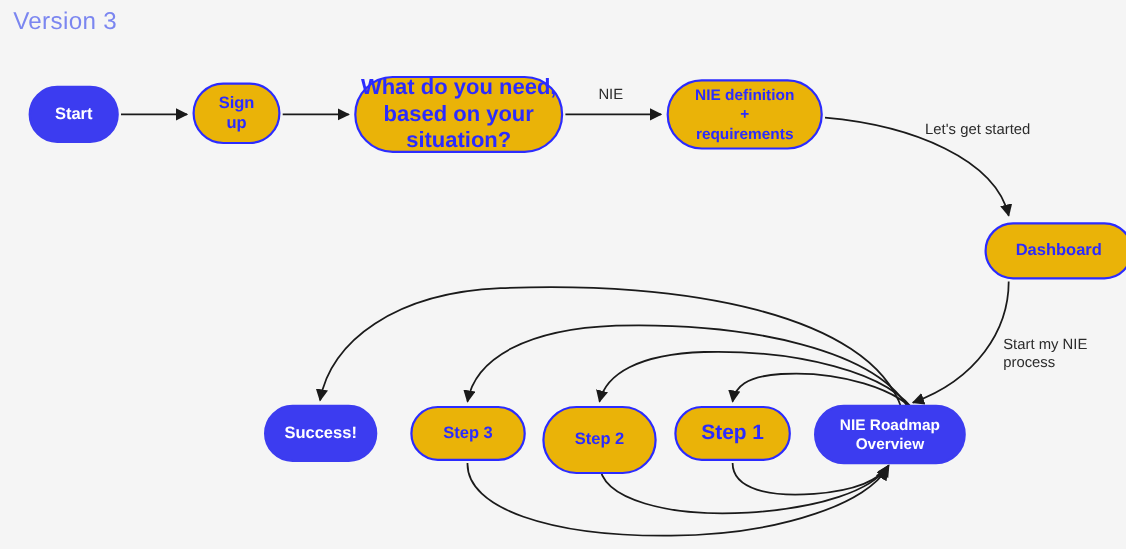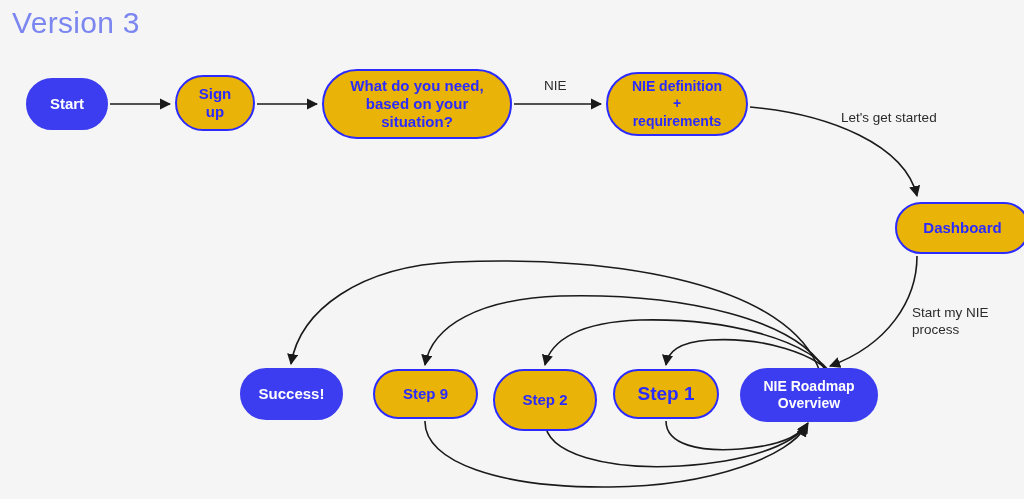--- a/index.html
+++ b/index.html
@@ -25,21 +25,21 @@
     left: 0;
     top: 0;
     width: 1024px;
     height: 499px;
     pointer-events: none;
   }
   .title {
     position: absolute;
     left: 12px;
     top: 6px;
-    font-size: 30px;
+    font-size: 22px;
     font-weight: 400;
     letter-spacing: 0.3px;
     color: #7b86f0;
     white-space: nowrap;
   }
   .node {
     position: absolute;
     box-sizing: border-box;
     display: flex;
     align-items: center;
@@ -109,29 +109,29 @@
       <path d="M 545 421 C 545 455, 610 470, 680 466 C 745 462, 793 446, 807 424"></path>
 
       <path d="M 666 421 C 666 445, 700 452, 740 449 C 778 446, 800 436, 808 423"></path>
     </g>
   </svg>
 
   <div id="nodes">
       <div class="node filled" style="left: 26px; top: 78px; width: 82px; height: 52px; font-size: 15px;">Start</div>
       <div class="node outlined" style="left: 175px; top: 75px; width: 80px; height: 56px; font-size: 15px;">Sign
 up</div>
-      <div class="node outlined" style="left: 322px; top: 69px; width: 190px; height: 70px; font-size: 15px; text-align: center;">What do you need,
+      <div class="node outlined" style="left: 322px; top: 69px; width: 190px; height: 70px; font-size: 20px; text-align: center;">What do you need,
 based on your
 situation?</div>
       <div class="node outlined" style="left: 606px; top: 72px; width: 142px; height: 64px; font-size: 14px;">NIE definition
 +
 requirements</div>
       <div class="node outlined" style="left: 895px; top: 202px; width: 135px; height: 52px; font-size: 15px;">Dashboard</div>
       <div class="node filled" style="left: 240px; top: 368px; width: 103px; height: 52px; font-size: 15px;">Success!</div>
-      <div class="node outlined" style="left: 373px; top: 369px; width: 105px; height: 50px; font-size: 15px;">Step 9</div>
+      <div class="node outlined" style="left: 373px; top: 369px; width: 105px; height: 50px; font-size: 15px;">Step 3</div>
       <div class="node outlined" style="left: 493px; top: 369px; width: 104px; height: 62px; font-size: 15px;">Step 2</div>
       <div class="node outlined" style="left: 613px; top: 369px; width: 106px; height: 50px; font-size: 19px;">Step 1</div>
       <div class="node filled" style="left: 740px; top: 368px; width: 138px; height: 54px; font-size: 14px;">NIE Roadmap
 Overview</div>
     </div>
 
   <div id="edge-labels">
       <div class="edge-label" style="left: 544px; top: 78px; width: 60px;">NIE</div>
       <div class="edge-label" style="left: 841px; top: 110px; width: 140px;">Let's get started</div>
       <div class="edge-label" style="left: 912px; top: 305px; width: 112px;">Start my NIE

